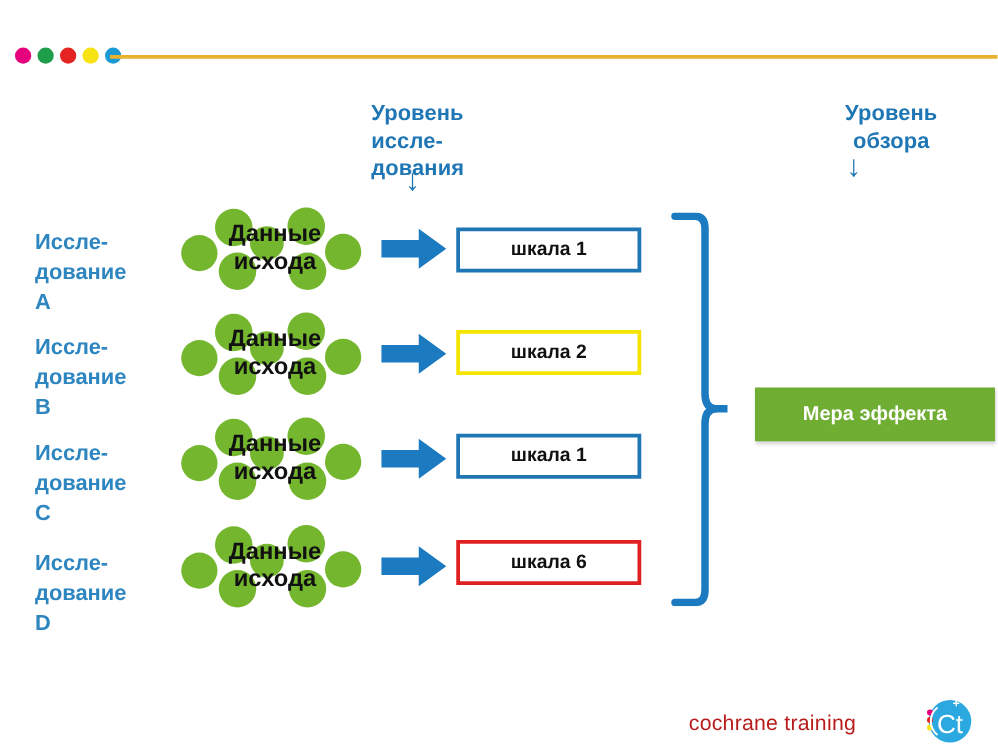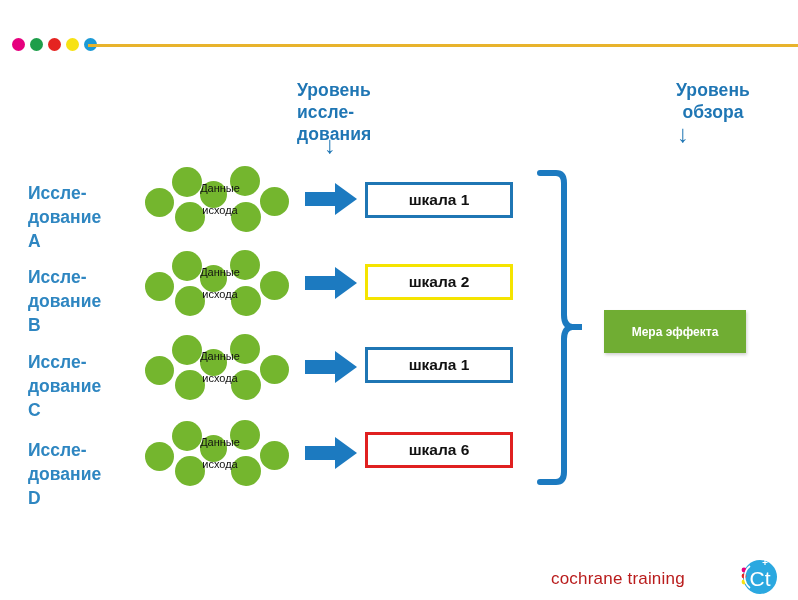--- a/index.html
+++ b/index.html
@@ -102,22 +102,22 @@
   .b4 { left: 30px;  top: 36px; width: 30px; height: 30px; }
   .b5 { left: 55px;  top: 15px; width: 27px; height: 27px; }
   .b6 { left: 86px;  top: 36px; width: 30px; height: 30px; }
 
   .cluster-label {
     position: absolute;
     left: 25px;
     top: 11px;
     width: 100px;
     color: #111111;
-    font-size: 11px;
-    font-weight: normal;
+    font-size: 19px;
+    font-weight: bold;
     line-height: 22px;
     text-align: center;
     white-space: pre-line;
   }
 
   
   .flow-arrow {
     position: absolute;
     left: 305px;
     width: 52px;
@@ -156,28 +156,28 @@
     top: 170px;
     width: 46px;
     height: 315px;
   }
 
   
   #effect-box {
     position: absolute;
     left: 604px;
     top: 310px;
-    width: 142px;
+    width: 192px;
     height: 43px;
     background: #70AD33;
     display: flex;
     align-items: center;
     justify-content: center;
     color: #ffffff;
-    font-size: 12px;
+    font-size: 16px;
     font-weight: bold;
     box-shadow: 1px 2px 3px rgba(0,0,0,0.18);
   }
 
   
   #footer-text {
     position: absolute;
     left: 551px;
     top: 569px;
     color: #b91c1c;

